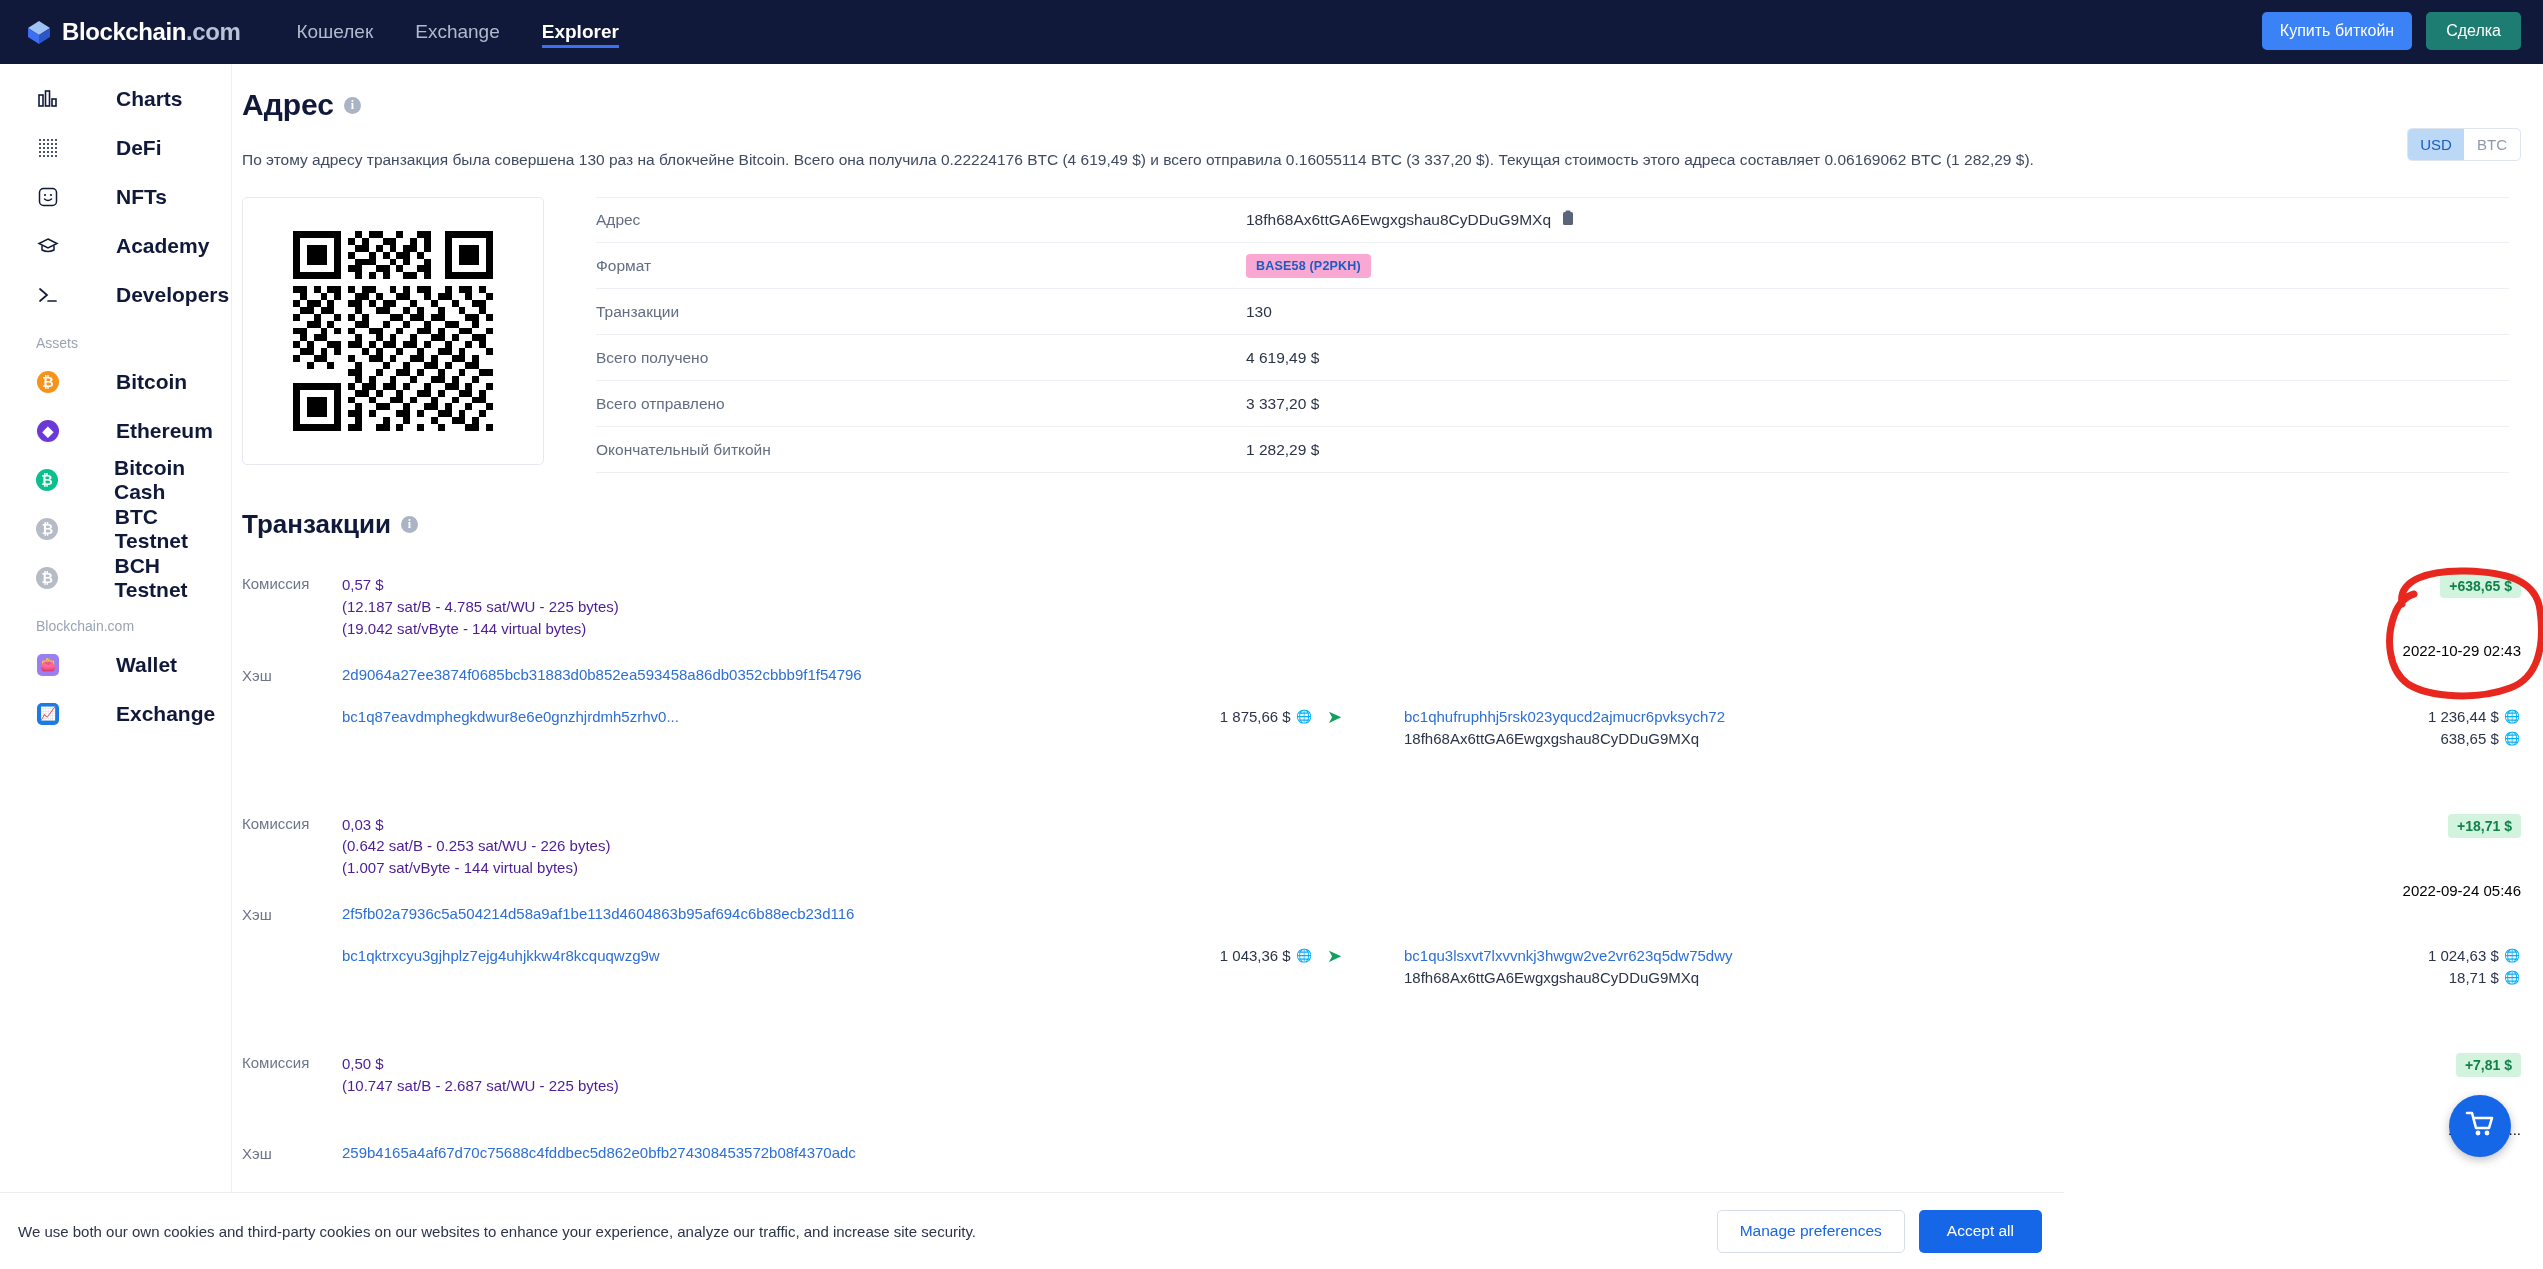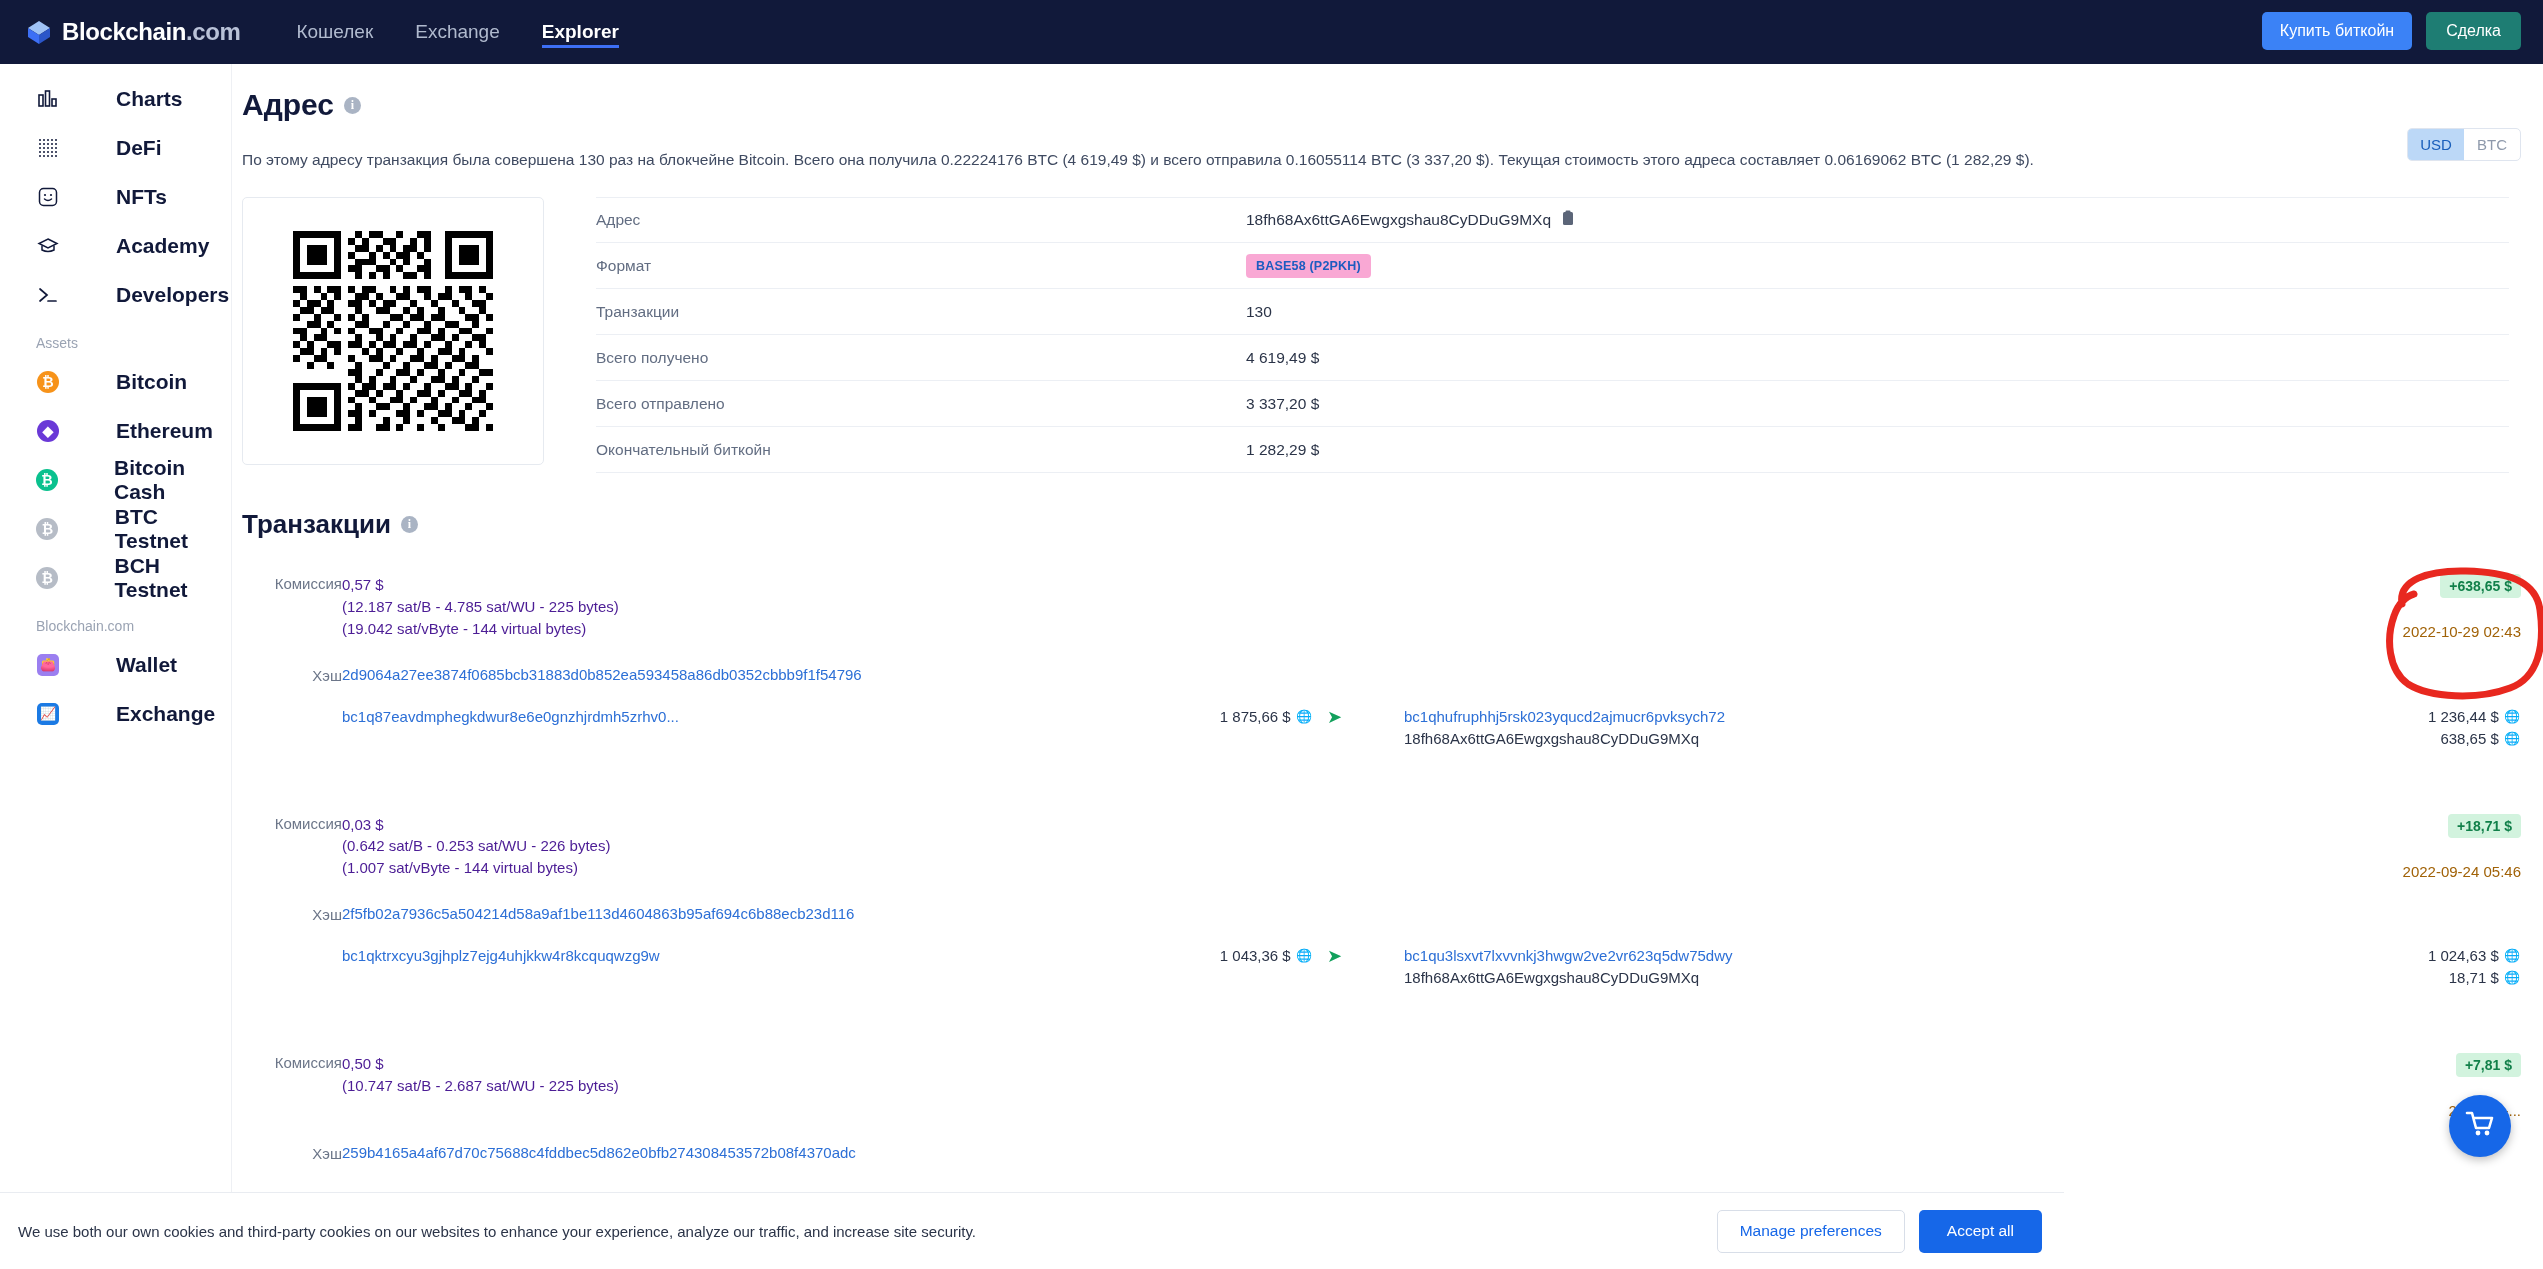--- a/index.html
+++ b/index.html
@@ -104,21 +104,21 @@
   .badge-format {
     background: #f9a8d4; color: #1c5cc0; font-size: 12.5px; font-weight: bold;
     border-radius: 4px; padding: 5px 10px; letter-spacing: .2px;
   }
 
   
   .tx-title-row { display: flex; align-items: center; gap: 10px; margin: 36px 0 0 10px; }
   .tx-title { font-size: 26px; color: #11193a; font-weight: bold; }
   .tx { position: relative; margin: 34px 0 0 10px; padding-right: 22px; }
   .tx-line { display: flex; align-items: flex-start; }
-  .tx-key { width: 100px; font-size: 15px; color: #6c7689; flex: none; padding-top: 1px; text-align: right;}
+  .tx-key { width: 100px; font-size: 15px; color: #6c7689; flex: none; padding-top: 1px;}
   .tx-fee { font-size: 15px; color: #4c1d95; line-height: 1.45; }
   .tx-hash { font-size: 15px; color: #2c6fd6; text-decoration: none; cursor: pointer; }
   .tx-io { display: flex; align-items: flex-start; margin-top: 22px; }
   .io-left { width: 100px; flex: none; }
   .io-from { flex: none; width: 1000px; }
   .io-from-addr { font-size: 15px; color: #2c6fd6; cursor: pointer; }
   .io-amt {
     font-size: 15px; color: #2b3448; display: flex; align-items: center; gap: 6px;
     justify-content: flex-end; width: 175px;
   }
@@ -130,21 +130,21 @@
   .io-to-amt { font-size: 15px; color: #2b3448; display: flex; align-items: center; gap: 6px; }
   .globe { font-size: 13px; }
   .globe-green { color: #12a05c; }
   .globe-red { color: #d9453b; }
   .globe-blue { color: #2c6fd6; }
   .tx-right { position: absolute; right: 22px; top: 0; text-align: right; }
   .tx-amount-badge {
     background: #d2f3de; color: #11804a; font-size: 14px; font-weight: bold;
     padding: 4px 9px; border-radius: 4px; display: inline-block;
   }
-  .tx-date { font-size: 15px; color: #a16207; margin-top: 25px; }
+  .tx-date { font-size: 15px; color: #000000; margin-top: 44px; }
 
   
   .annot { position: absolute; left: 2380px; top: 566px; pointer-events: none; z-index: 30; }
 
   
   .fab {
     position: absolute; right: 32px; bottom: 112px; width: 62px; height: 62px;
     background: #1667e8; border-radius: 50%; display: flex; align-items: center;
     justify-content: center; cursor: pointer; z-index: 35;
     box-shadow: 0 3px 10px rgba(0,0,0,.25);

